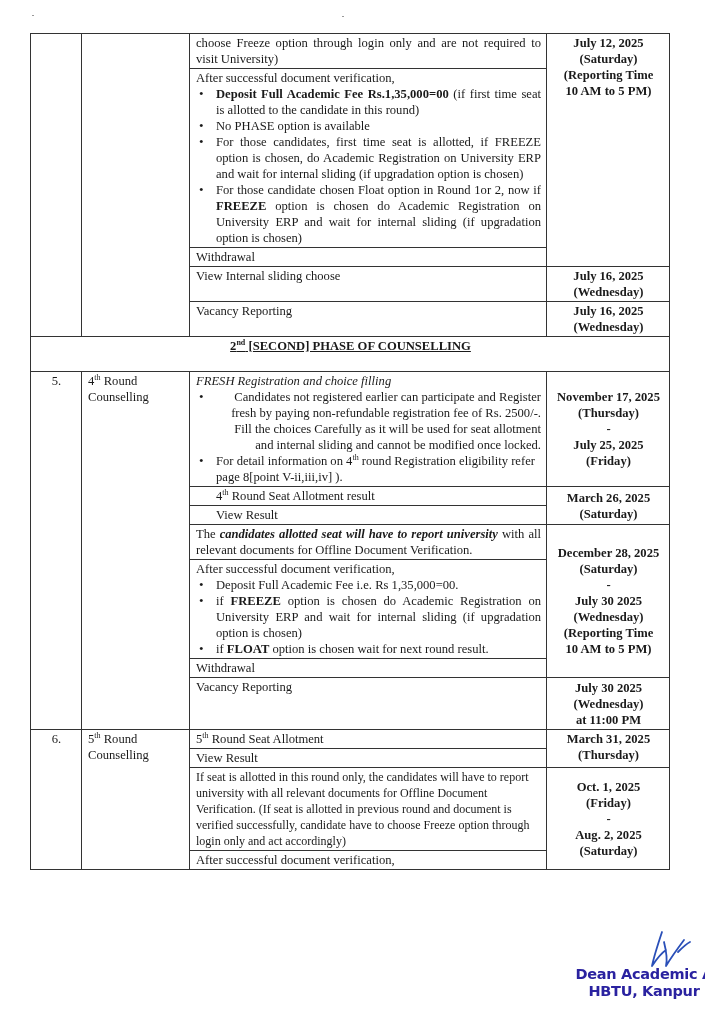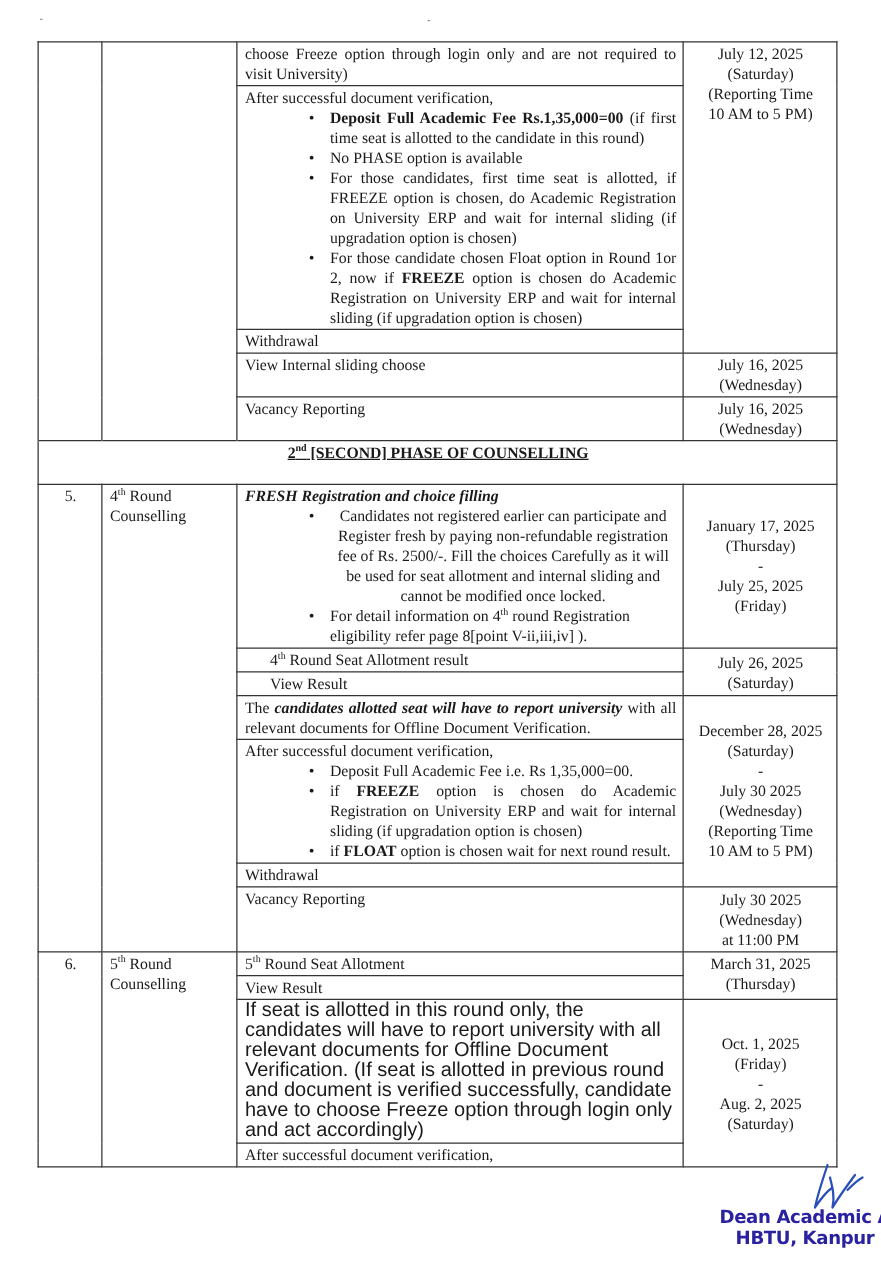--- a/index.html
+++ b/index.html
@@ -4,24 +4,24 @@
 <style>
   html, body { margin: 0; padding: 0; background: #ffffff; }
   body { width: 705px; height: 1024px; position: relative; overflow: hidden;
          font-family: "Liberation Serif", serif; color: #1a1a1a; }
   .page { position: absolute; left: 0; top: 0; width: 640px; height: 1024px; }
   table.sched { position: absolute; left: 30px; top: 33px; width: 639px;
     border-collapse: collapse; table-layout: fixed; font-size: 12.6px; line-height: 16px; }
   table.sched td { border: 1px solid #333; vertical-align: top; padding: 1px 5px 1px 6px; }
   col.c1 { width: 51px; } col.c2 { width: 108px; } col.c3 { width: 357px; } col.c4 { width: 123px; }
   td.num { text-align: center; padding-top: 2px; }
-  td.date { text-align: center; font-weight: normal; }
+  td.date { text-align: center; font-weight: bold; }
   .just { text-align: justify; }
   ul.b { margin: 0; padding-left: 20px; list-style: none; }
-  ul.b li { position: relative; text-align: justify; margin-left: 48px; }
+  ul.b li { position: relative; text-align: justify; }
   ul.b li::before { content: "\2022"; position: absolute; left: -17px; top: 0; font-size: 13px; }
   .phase { text-align: center; font-weight: bold; text-decoration: underline; height: 32px; }
   .noborder-bottom { border-bottom: none !important; }
   .vc { vertical-align: middle !important; }
   sup { font-size: 8px; line-height: 0; text-align: right; }
   .sig { position: absolute; left: 565px; top: 966px; color: #2a22a0; font-family: "DejaVu Sans", sans-serif;
          font-weight: bold; font-size: 14.5px; line-height: 17px; text-align: center; width: 180px; letter-spacing: -0.3px; }
   .sig .l2 { margin-left: -22px; }
   .scribble { position: absolute; left: 648px; top: 930px; }
   .speck { position: absolute; width: 2px; height: 1px; background: #999; }
@@ -83,38 +83,38 @@
       </tr>
 
       <tr>
         <td colspan="4" class="phase"><span>2</span><sup>nd</sup><span> [SECOND] PHASE OF COUNSELLING</span></td>
       </tr>
 
       <tr>
         <td rowspan="7" class="num">5.</td>
         <td rowspan="7"><span>4</span><sup>th</sup><span> Round</span><br><span>Counselling</span></td>
         <td>
-          <div style="font-weight:bold;font-style:italic">FRESH Registration and choice filling</div>
+          <div style="font-weight:normal;font-style:italic">FRESH Registration and choice filling</div>
           <ul class="b">
-            <li style="text-align:center">Candidates not registered earlier can participate and Register fresh by paying non-refundable registration fee of Rs. 2500/-.  Fill the choices Carefully as it will be used for seat allotment and internal sliding and cannot be modified once locked.</li>
+            <li style="text-align:right">Candidates not registered earlier can participate and Register fresh by paying non-refundable registration fee of Rs. 2500/-.  Fill the choices Carefully as it will be used for seat allotment and internal sliding and cannot be modified once locked.</li>
             <li style="text-align:left"><span>For detail information on 4</span><sup>th</sup><span> round Registration eligibility refer  page 8[point V-ii,iii,iv] ).</span></li>
           </ul>
         </td>
         <td class="date vc">
-          <div>January 17, 2025</div>
+          <div>November 17, 2025</div>
           <div>(Thursday)</div>
           <div>-</div>
           <div>July 25, 2025</div>
           <div>(Friday)</div>
         </td>
       </tr>
       <tr>
         <td style="padding-left:26px"><span>4</span><sup>th</sup><span> Round Seat Allotment result</span></td>
         <td rowspan="2" class="date vc">
-          <div>July 26, 2025</div>
+          <div>March 26, 2025</div>
           <div>(Saturday)</div>
         </td>
       </tr>
       <tr>
         <td style="padding-left:26px">View Result</td>
       </tr>
       <tr>
         <td class="just"><span>The </span><b><i>candidates allotted seat will have to report university</i></b><span> with all relevant documents for Offline Document Verification.</span></td>
         <td rowspan="3" class="date vc">
           <div>December 28, 2025</div>
@@ -154,21 +154,21 @@
         <td><span>5</span><sup>th</sup><span> Round Seat Allotment</span></td>
         <td rowspan="2" class="date">
           <div>March 31, 2025</div>
           <div>(Thursday)</div>
         </td>
       </tr>
       <tr>
         <td>View Result</td>
       </tr>
       <tr>
-        <td style="font-family:Liberation Sans, sans-serif;font-size:16px">If seat is allotted in this round only, the candidates will have to report university with all relevant documents for Offline Document Verification. (If seat is allotted in previous round and document is verified successfully, candidate have to choose Freeze option through login only and act accordingly)</td>
+        <td style="font-family:Liberation Serif, serif;font-size:12px">If seat is allotted in this round only, the candidates will have to report university with all relevant documents for Offline Document Verification. (If seat is allotted in previous round and document is verified successfully, candidate have to choose Freeze option through login only and act accordingly)</td>
         <td rowspan="2" class="date vc">
           <div>Oct. 1, 2025</div>
           <div>(Friday)</div>
           <div>-</div>
           <div>Aug. 2, 2025</div>
           <div>(Saturday)</div>
         </td>
       </tr>
       <tr>
         <td>After successful document verification,</td>

